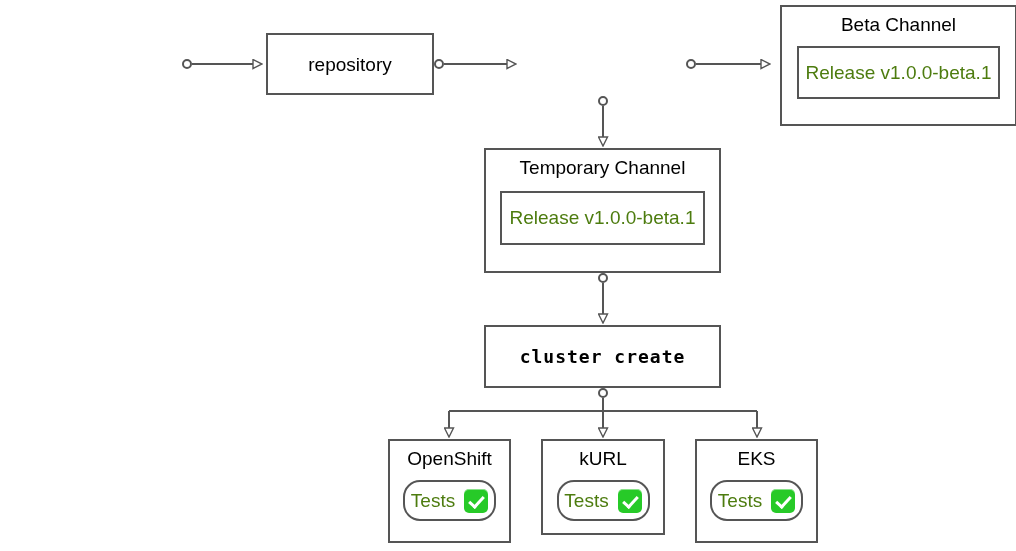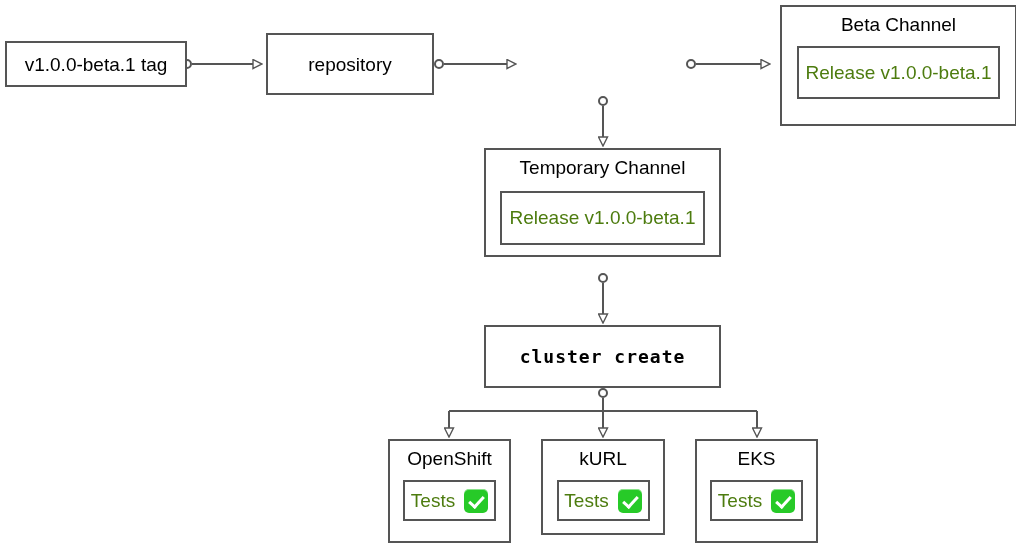--- a/index.html
+++ b/index.html
@@ -73,20 +73,21 @@
     justify-content: center;
     font-size: 19px;
     color: #4d7c0f;
     white-space: nowrap;
   }
   .tests-inner {
     display: flex;
     align-items: center;
     justify-content: center;
     gap: 9px;
+    border-radius: 17px;
   }
   .check-badge {
     display: inline-block;
     width: 24px;
     height: 24px;
     border-radius: 5px;
     background: #27ca28;
     position: relative;
     box-shadow: inset 0 1px 0 rgba(255,255,255,0.45);
     flex: none;
@@ -134,37 +135,34 @@
 
       <circle cx="603" cy="393" r="4" fill="#ffffff" stroke="#555555" stroke-width="2"></circle>
       <path d="M 603 398 L 603 411"></path>
       <path d="M 449 411 L 757 411"></path>
       <path d="M 449 411 L 449 436" marker-end="url(#arrowOpen)"></path>
       <path d="M 603 411 L 603 436" marker-end="url(#arrowOpen)"></path>
       <path d="M 757 411 L 757 436" marker-end="url(#arrowOpen)"></path>
     </g>
   </svg>
 
-  <div class="node" style="left:5px; top:41px; width:182px; height:46px;">
-    <span class="node-label">v1.0.0-beta.1 tag</span>
-  </div>
 
   <div class="node" style="left:266px; top:33px; width:168px; height:62px; flex-direction:column;">
     <span class="node-label">repository</span>
   </div>
 
 
   <div class="container-node" style="left:772px; top:5px; width:237px; height:121px;margin-left:8px;">
     <span class="container-title">Beta Channel</span>
     <div class="inner-box" style="width:203px; height:53px; margin-top:10px;">
       <span>Release v1.0.0-beta.1</span>
     </div>
   </div>
 
-  <div class="container-node" style="left:484px; top:148px; width:237px; height:109px;">
+  <div class="container-node" style="left:484px; top:148px; width:237px; height:125px;">
     <span class="container-title">Temporary Channel</span>
     <div class="inner-box" style="width:205px; height:54px; margin-top:12px;">
       <span>Release v1.0.0-beta.1</span>
     </div>
   </div>
 
   <div class="node" style="left:484px; top:325px; width:237px; height:63px;">
     <span class="node-label mono-label">cluster create</span>
   </div>
 

